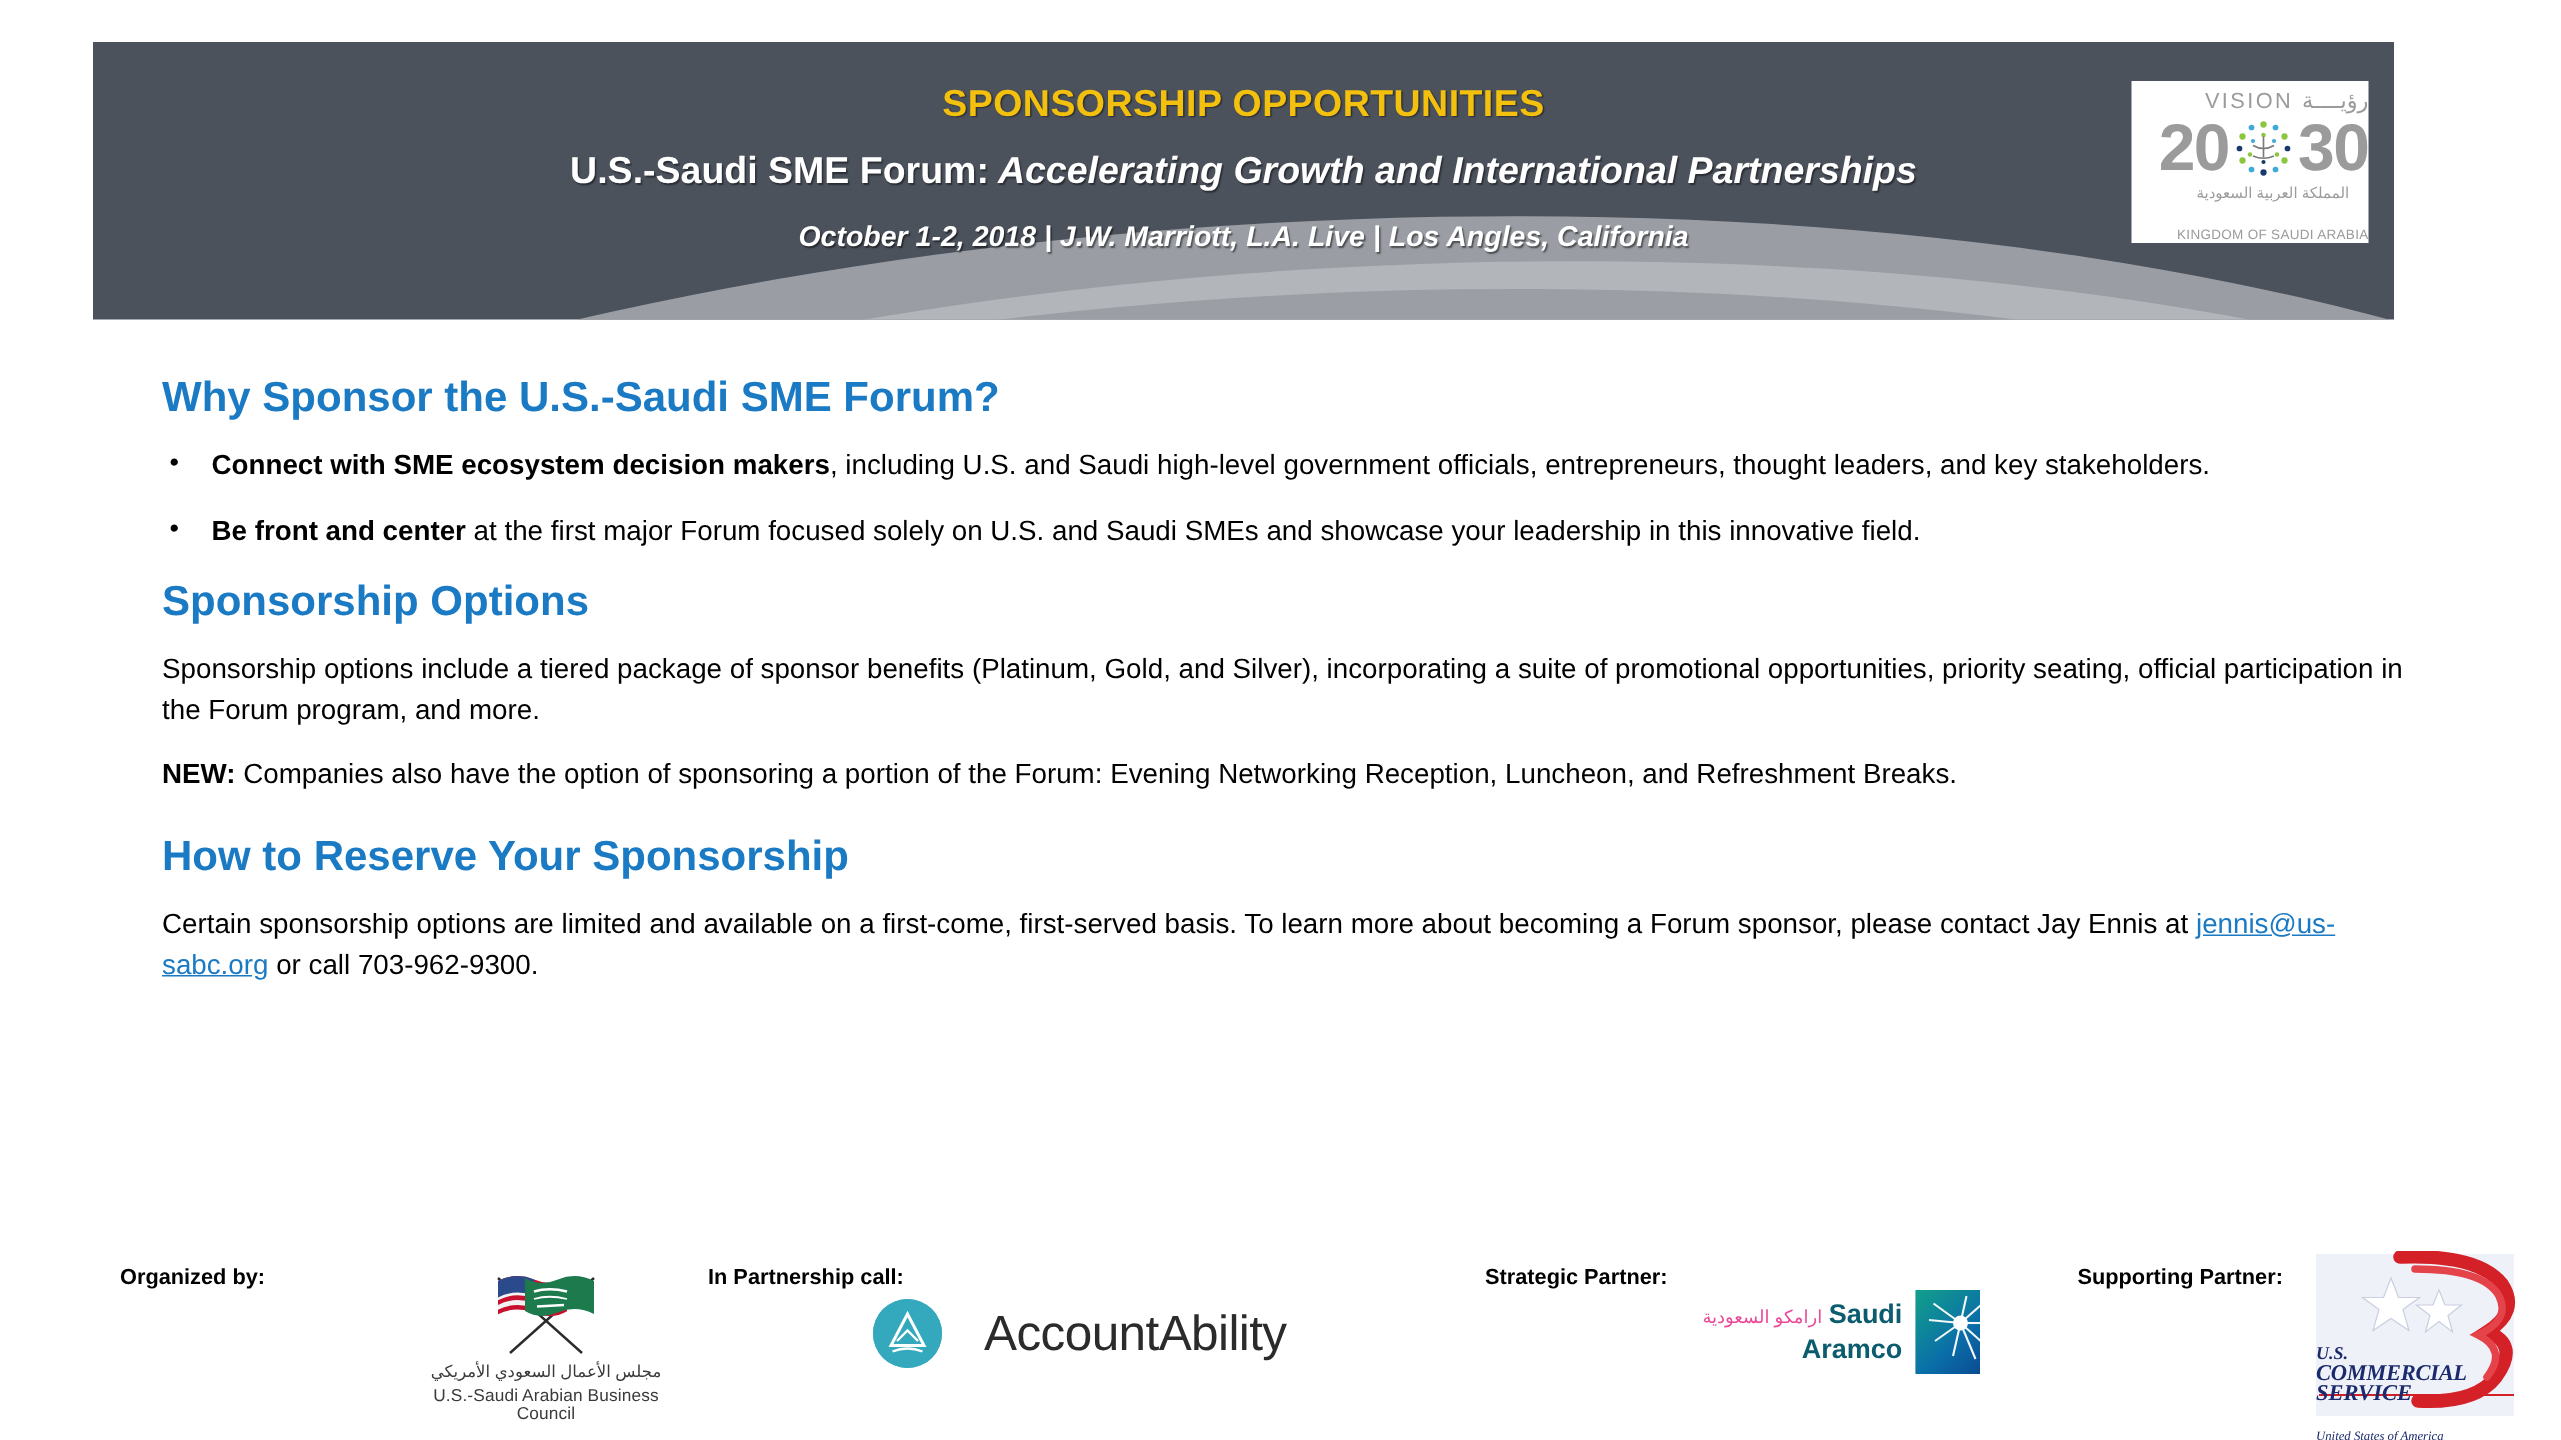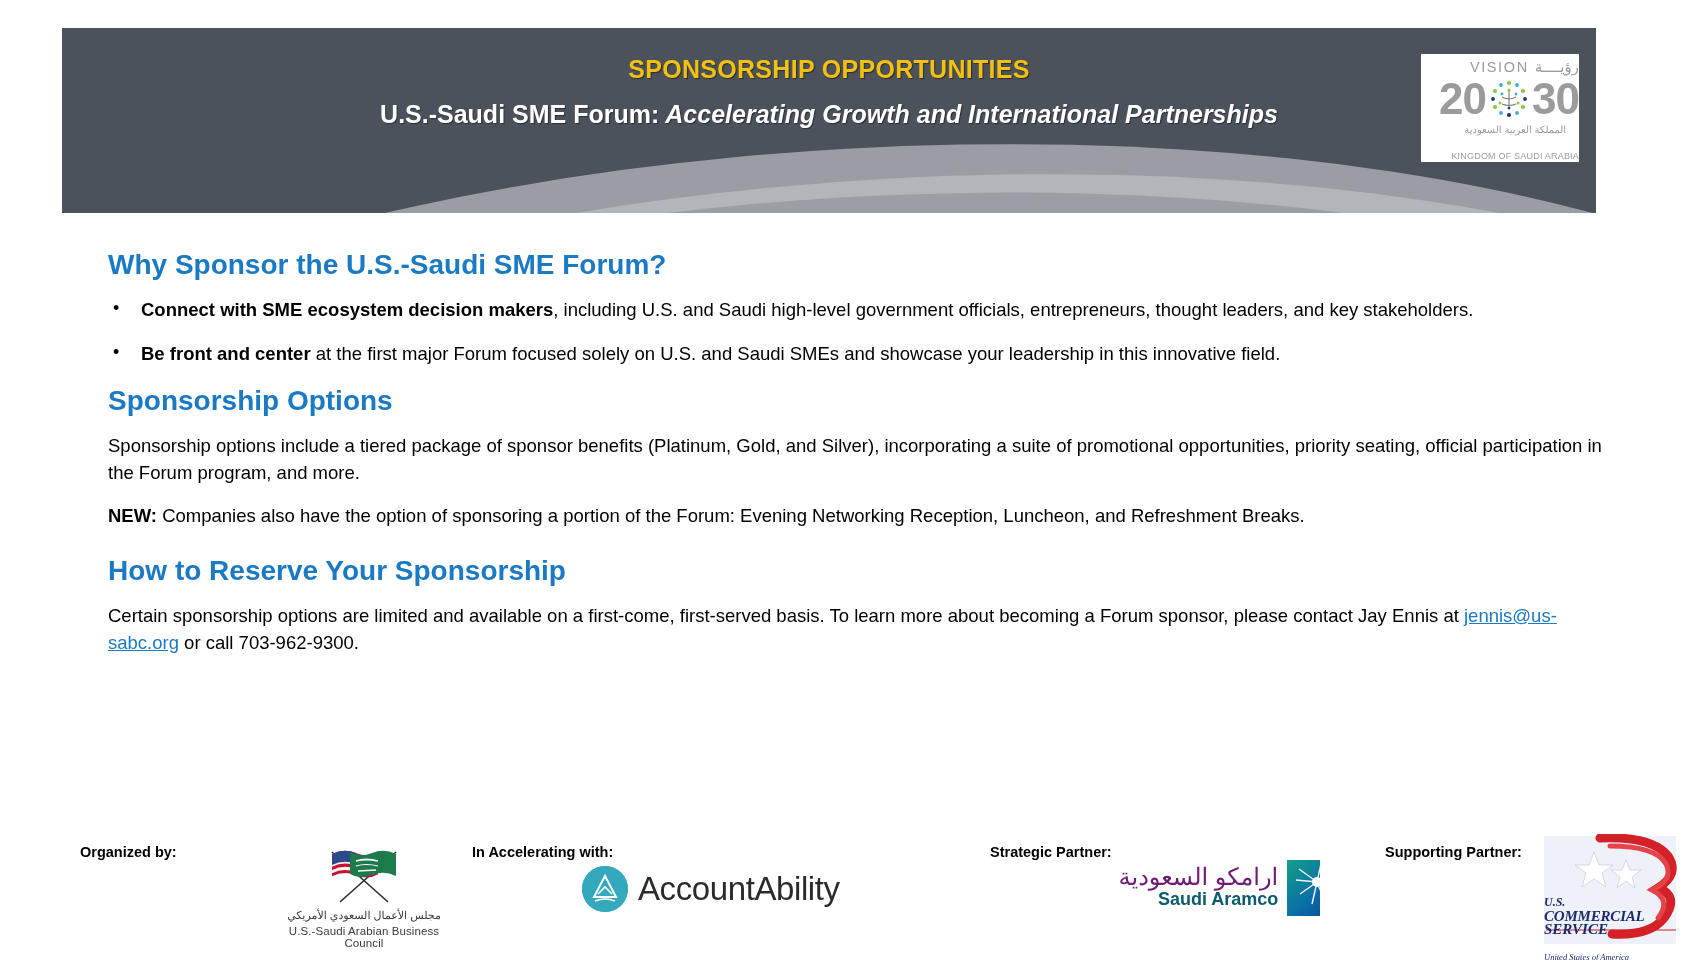--- a/index.html
+++ b/index.html
@@ -225,31 +225,31 @@
   .sabc-ar {
     text-align: center; color: #3a3a3a; font-size: 11px;
     direction: rtl; margin-top: 2px; line-height: 15px;
   }
   .sabc-en {
     text-align: center; color: #3a3a3a; font-size: 11.5px;
     margin-top: 2px; letter-spacing: 0.1px;
   }
 
   
-  .aa { position: absolute; left: 110px; top: 40px; display: flex; align-items: center; gap: 10px; }
+  .aa { position: absolute; left: 110px; top: 40px; display: flex; align-items: center; gap: 28px; }
   .aa-mark {
     width: 46px; height: 46px; border-radius: 50%;
     background: #34a9bd; position: relative;
   }
   .aa-text { font-size: 33px; color: #2b2b2b; letter-spacing: -0.4px; }
 
   
   .aramco { position: absolute; left: 122px; top: 34px; display: flex; align-items: center; gap: 9px; }
   .aramco-txt { text-align: right; }
-  .aramco-ar { font-size: 24px; color: #701a75; direction: rtl; line-height: 22px; }
+  .aramco-ar { font-size: 12px; color: #ec4899; direction: rtl; line-height: 22px; }
   .aramco-en { font-size: 18px; color: #0b5c6e; font-weight: bold; line-height: 21px; }
   .aramco-mark {
     width: 56px; height: 56px;
     background: linear-gradient(150deg, #0e8f8f 0%, #0a6ea8 55%, #0b4f96 100%);
     position: relative; overflow: hidden;
   }
 
   
   .ucs { position: absolute; left: 155px; top: 8px; width: 150px; height: 120px; }
   .ucs-txt {
@@ -271,20 +271,21 @@
   <div class="banner">
     <div class="banner-swoosh-a"></div>
     <div class="banner-swoosh-b"></div>
     <div class="banner-swoosh-c"></div>
 
     <div class="banner-inner">
       <div class="banner-title">SPONSORSHIP OPPORTUNITIES</div>
       <div class="banner-subtitle">
         <span>U.S.-Saudi SME Forum:</span><span class="ital"> Accelerating Growth and International Partnerships</span>
       </div>
+      <div class="banner-meta">October 1-2, 2018 | J.W.  Marriott, L.A. Live | Los Angles, California</div>
     </div>
 
     <div class="vision-logo">
       <div class="vision-row1">
         <span>VISION</span>
         <span class="vision-arabic-top">رؤيــــة</span>
       </div>
       <div class="vision-row2">
         <span>20</span>
         <span class="vision-emblem">
@@ -380,21 +381,21 @@
               <path d="M74 27 l18 -1" stroke="#ffffff" stroke-width="1.6" fill="none"></path>
             </g>
           </svg>
         </div>
         <div class="sabc-ar">مجلس الأعمال السعودي الأمريكي</div>
         <div class="sabc-en">U.S.-Saudi Arabian Business Council</div>
       </div>
     </div>
 
     <div class="fcol" style="left:472px; width:420px;">
-      <div class="flabel" style="left:0;">In Accelerating with:</div>
+      <div class="flabel" style="left:0;">In Partnership call:</div>
       <div class="aa">
         <span class="aa-mark">
           <svg width="46" height="46" viewBox="0 0 46 46" aria-hidden="true">
             <circle cx="23" cy="23" r="23" fill="#34a9bd"></circle>
             <path d="M23 10 L34 31 L12 31 Z" fill="none" stroke="#ffffff" stroke-width="2"></path>
             <path d="M16 28 L23 21 L30 28" fill="none" stroke="#ffffff" stroke-width="1.6"></path>
             <path d="M13 35 Q23 31 33 35" fill="none" stroke="#ffffff" stroke-width="1.6"></path>
           </svg>
         </span>
         <span class="aa-text">AccountAbility</span>

